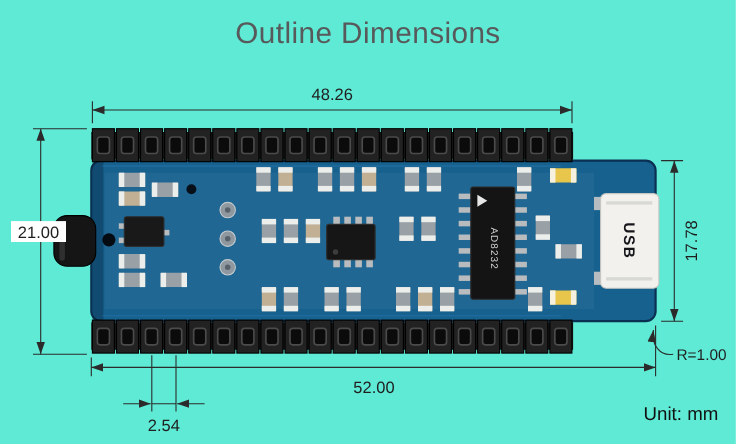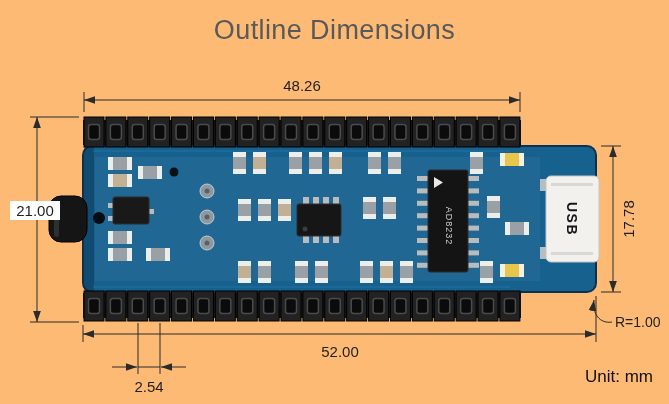--- a/index.html
+++ b/index.html
@@ -1,16 +1,16 @@
 <!DOCTYPE html>
 <html style="--pcb: #17618f; --pcb-border: #0b3152; --header: #181818; --dimension-line: #2b2b2b; --title-text: #58595b; --usb-shell: #f2f1ee; --led-yellow: #e7c64b;"><head>
 <meta charset="utf-8">
 <style>
   html,body{margin:0;padding:0;background:#fff;}
-  #stage{position:relative;width:669px;height:404px;background:#fdba74;overflow:hidden;
+  #stage{position:relative;width:669px;height:404px;background:#5eead4;overflow:hidden;
          font-family:"Liberation Sans",sans-serif;}
   .title{position:absolute;top:15px;left:0;width:100%;text-align:center;
          font-size:27px;font-weight:500;color:var(--title-text,#595959);letter-spacing:.4px;}
   svg.stage-svg{position:absolute;left:0;top:0;}
   .dim{stroke:var(--dimension-line,#2b2b2b);stroke-width:1;fill:none;}
   .dim-text{fill:#1f1f1f;font-size:15px;font-family:"Liberation Sans",sans-serif;}
   .pcb{fill:var(--pcb,#17618f);stroke:var(--pcb-border,#0b3152);stroke-width:2;}
   .usb-shell{fill:var(--usb-shell,#f2f1ee);stroke:#c6c6c3;stroke-width:1;}
 </style>
 </head>

